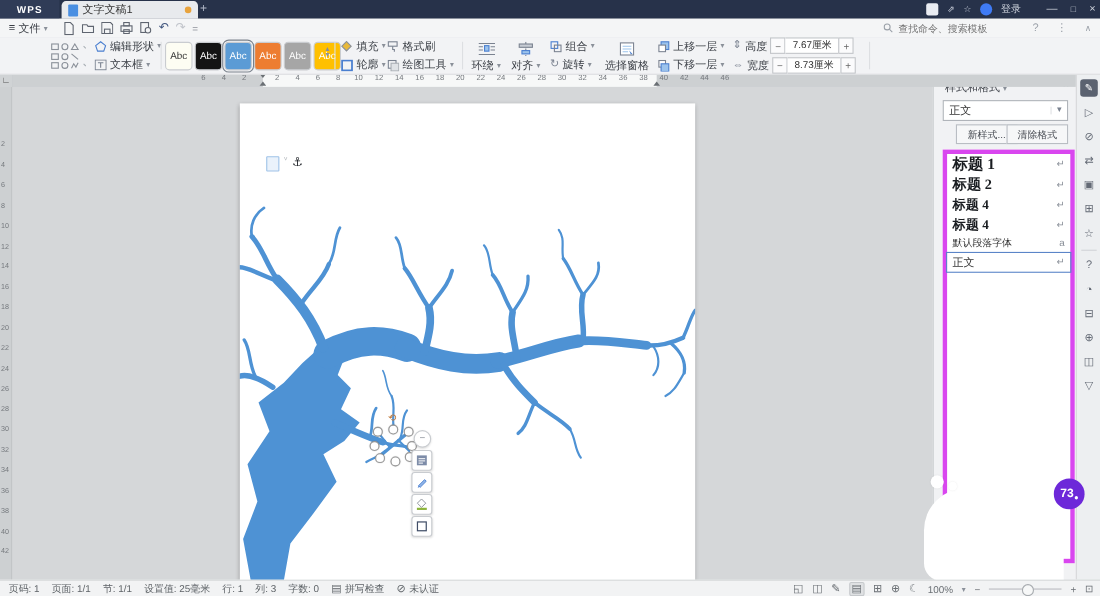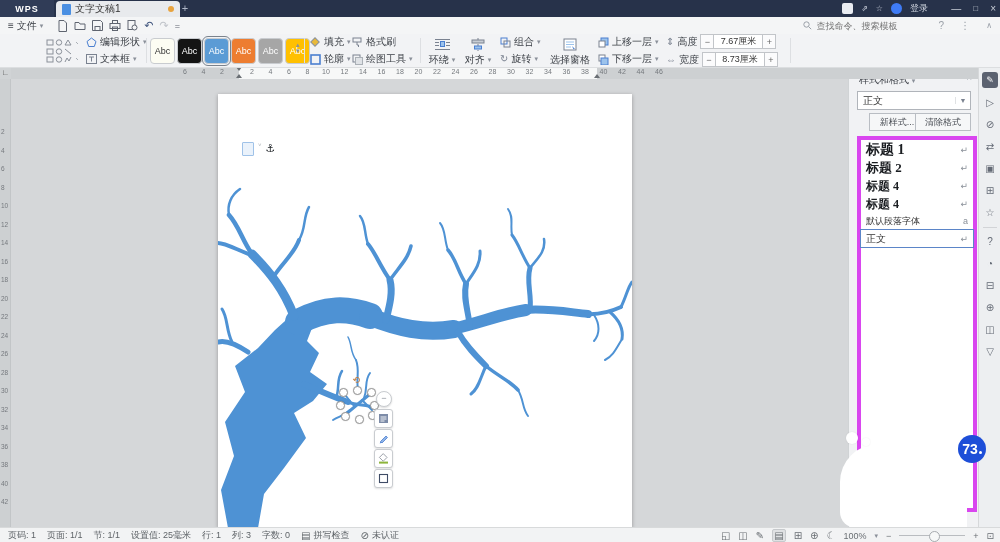--- a/index.html
+++ b/index.html
@@ -94,22 +94,22 @@
   .st-row.selected{border:1px solid #5b85c8;margin:0 -1px;}
   
   .rail{left:978px;top:67px;width:22px;height:460px;background:#edeff1;border-left:1px solid #d6d8da;z-index:10;}
   .rail-ico{position:absolute;left:3px;width:16px;height:16px;display:flex;align-items:center;justify-content:center;
     color:#646a75;font-size:10px;}
   .rail-ico.sel{background:#5b6270;border-radius:3px;color:#fff;font-size:9px;}
   .rail-div{position:absolute;left:4px;width:14px;height:1px;background:#d2d4d7;}
   
   .blob{left:840px;top:444px;width:127px;height:84px;background:#fff;border-radius:38px 10px 0 16px;z-index:20;}
   .bubble{position:absolute;border-radius:50%;background:#fff;box-shadow:0 0 2px rgba(0,0,0,.08);z-index:21;}
-  .ball{left:958px;top:435px;width:28px;height:28px;border-radius:50%;background:#1d4ed8;z-index:60;
-    display:flex;align-items:center;justify-content:center;color:#fff;font-size:14px;font-weight:bold;}
+  .ball{left:958px;top:435px;width:28px;height:28px;border-radius:50%;background:#6d28d9;z-index:60;
+    display:flex;align-items:center;justify-content:center;color:#fff;font-size:11px;font-weight:bold;}
   .ball .mini-dot{width:3px;height:3px;border-radius:50%;background:#fff;margin-left:1px;margin-top:6px;}
   
   .statusbar{left:0;top:527px;width:1000px;height:15px;background:#f2f3f4;border-top:1px solid #d8dadb;z-index:45;
     display:flex;align-items:center;font-size:9px;color:#5f6468;}
   .sb-left{display:flex;align-items:center;gap:11px;padding-left:8px;}
   .sb-item{white-space:nowrap;}
   .sb-icotext{display:flex;align-items:center;gap:3px;}
   .sb-right{margin-left:auto;display:flex;align-items:center;gap:8px;padding-right:6px;color:#6a6f74;}
   .sb-right .vico{font-size:10px;}
   .vico.sel{background:#dfe1e3;border:1px solid #c6c9cc;border-radius:2px;padding:0 1px;}

